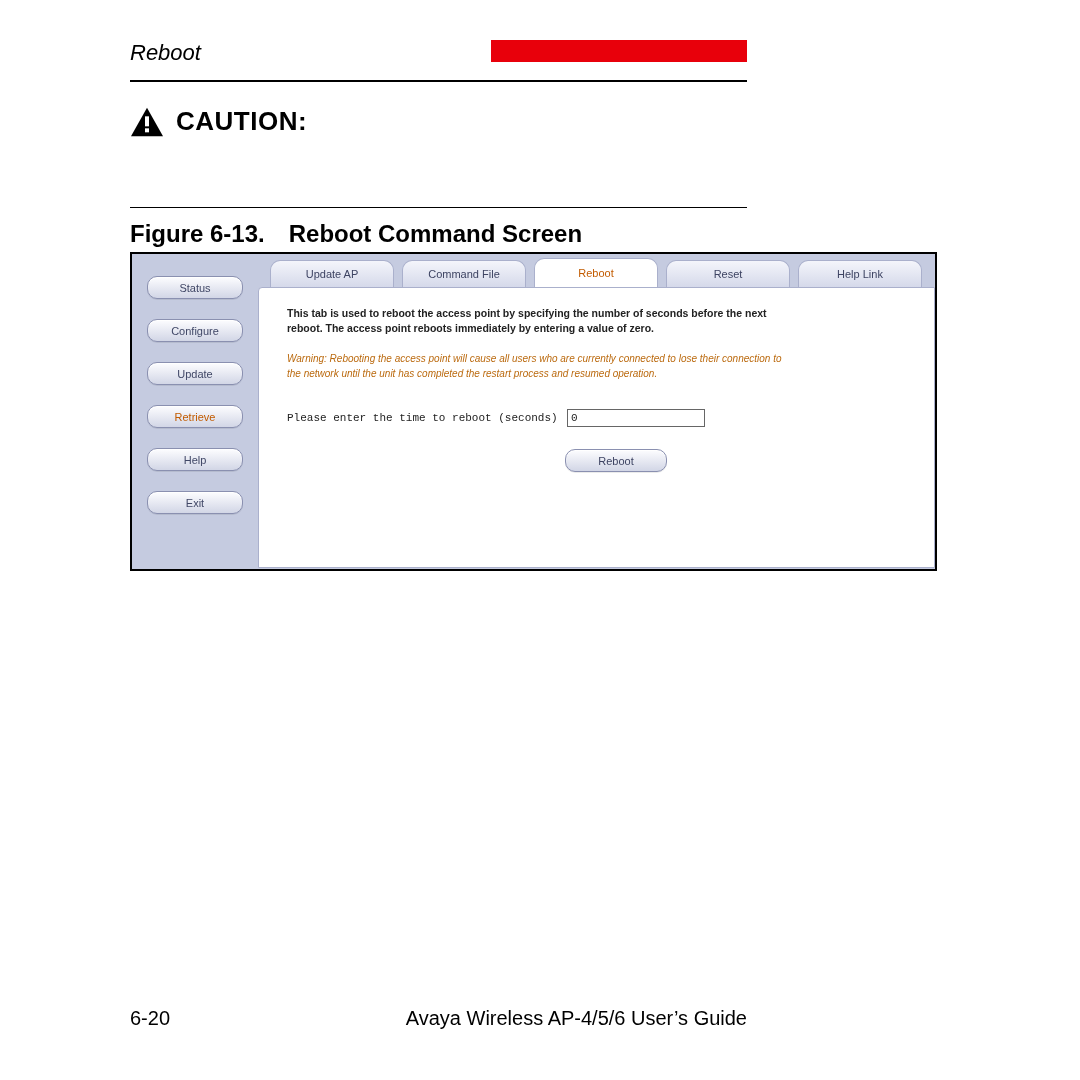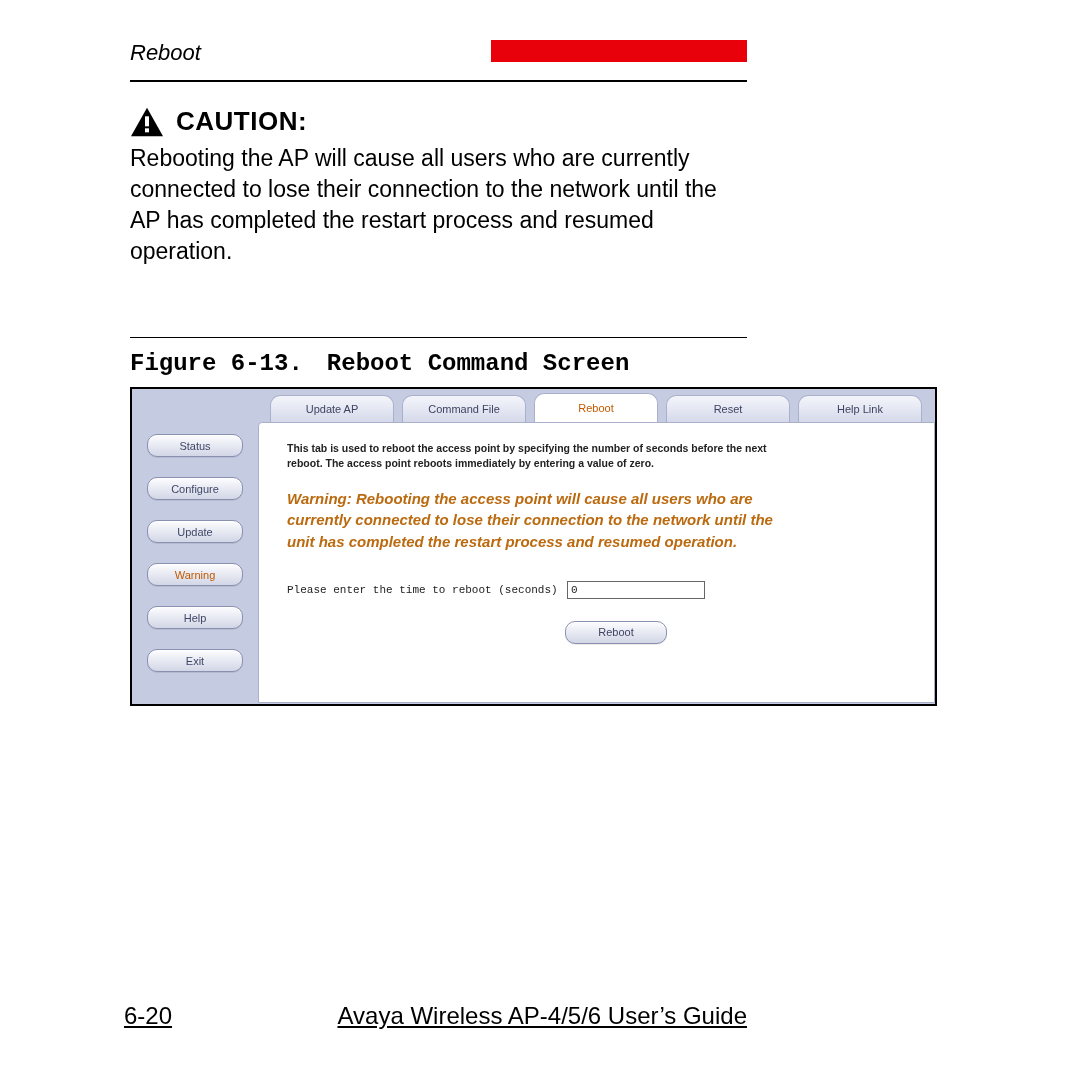--- a/index.html
+++ b/index.html
@@ -54,37 +54,37 @@
     font-size: 23px;
     line-height: 1.35;
     margin-top: 6px;
   }
   
   .fig-rule {
     border: 0; border-top: 1px solid #000;
     margin: 70px 0 12px 0;
   }
   .fig-caption {
-    font-family: Liberation Mono, monospace;
+    font-family: Liberation Sans, sans-serif;
     font-weight: bold;
     font-size: 24px;
-    margin-bottom: 10px;
+    margin-bottom: 4px;
   }
   
   .shot {
     border: 2px solid #000;
     width: 807px; height: 319px;
     box-sizing: border-box;
     background: #c5cbe0;
     display: flex;
     font-family: Tahoma, Arial, sans-serif;
   }
   .shot-sidebar {
     width: 126px;
-    padding-top: 45px;
+    padding-top: 22px;
     display: flex; flex-direction: column; align-items: center;
     gap: 20px;
   }
   .pill {
     width: 94px; height: 21px;
     border-radius: 10px;
     background: linear-gradient(#fdfdff, #d2d6e6);
     border: 1px solid #8a90b0;
     font-size: 11px;
     color: #404766;
@@ -135,22 +135,22 @@
   }
   .panel .desc {
     font-weight: bold;
     font-size: 10.5px;
     line-height: 1.45;
     max-width: 510px;
   }
   .panel .warn {
     color: #bb6a0f;
     font-style: italic;
-    font-weight: bold;
-    font-size: 15px;
+    font-weight: normal;
+    font-size: 10px;
     line-height: 1.45;
     max-width: 510px;
     margin-top: 16px;
   }
   .inputrow {
     margin-top: 28px;
     display: flex; align-items: center;
     font-size: 11px;
     font-family: Liberation Mono, monospace;
   }
@@ -173,26 +173,25 @@
     border-radius: 10px;
     background: linear-gradient(#fdfdff, #d2d6e6);
     border: 1px solid #8a90b0;
     font-size: 11px; color: #3d4362;
     display: flex; align-items: center; justify-content: center;
     box-shadow: inset 0 1px 0 #fff, 0 1px 0 rgba(0,0,0,0.08);
   }
   
   .footer {
     position: absolute;
-    left: 124px; right: 130px;
+    left: 130px; right: 130px;
     bottom: 50px;
     display: flex; justify-content: space-between;
-    font-size: 24px;
+    font-size: 20px;
     font-family: Arial, Helvetica, sans-serif;
-    text-decoration: underline;
   }
 </style>
 </head>
 <body>
 
 <div class="page">
 
   <div class="header-row">
     <span class="header-title">Reboot</span>
     <div class="header-red"></div>
@@ -202,31 +201,30 @@
   <div class="caution-head">
     <span class="caution-icon">
       <svg viewBox="0 0 100 90">
         <polygon points="50,2 98,88 2,88" fill="#000"></polygon>
         <rect x="44" y="28" width="12" height="30" fill="#fff"></rect>
         <rect x="44" y="64" width="12" height="12" fill="#fff"></rect>
       </svg>
     </span>
     <span class="caution-label">CAUTION:</span>
   </div>
-  <div class="caution-body">Rebooting the AP will cause all users who are currently connected to lose their connection to the network until the AP has completed the restart process and resumed operation.</div>
 
   <hr class="fig-rule">
   <div class="fig-caption">Figure 6-13. Reboot Command Screen</div>
 
   <div class="shot">
     <div class="shot-sidebar">
       <div class="pill">Status</div>
       <div class="pill">Configure</div>
       <div class="pill">Update</div>
-      <div class="pill active">Warning</div>
+      <div class="pill active">Retrieve</div>
       <div class="pill">Help</div>
       <div class="pill">Exit</div>
     </div>
     <div class="shot-main">
       <div class="tabs">
         <div class="tab">Update AP</div>
         <div class="tab">Command File</div>
         <div class="tab active">Reboot</div>
         <div class="tab">Reset</div>
         <div class="tab">Help Link</div>

